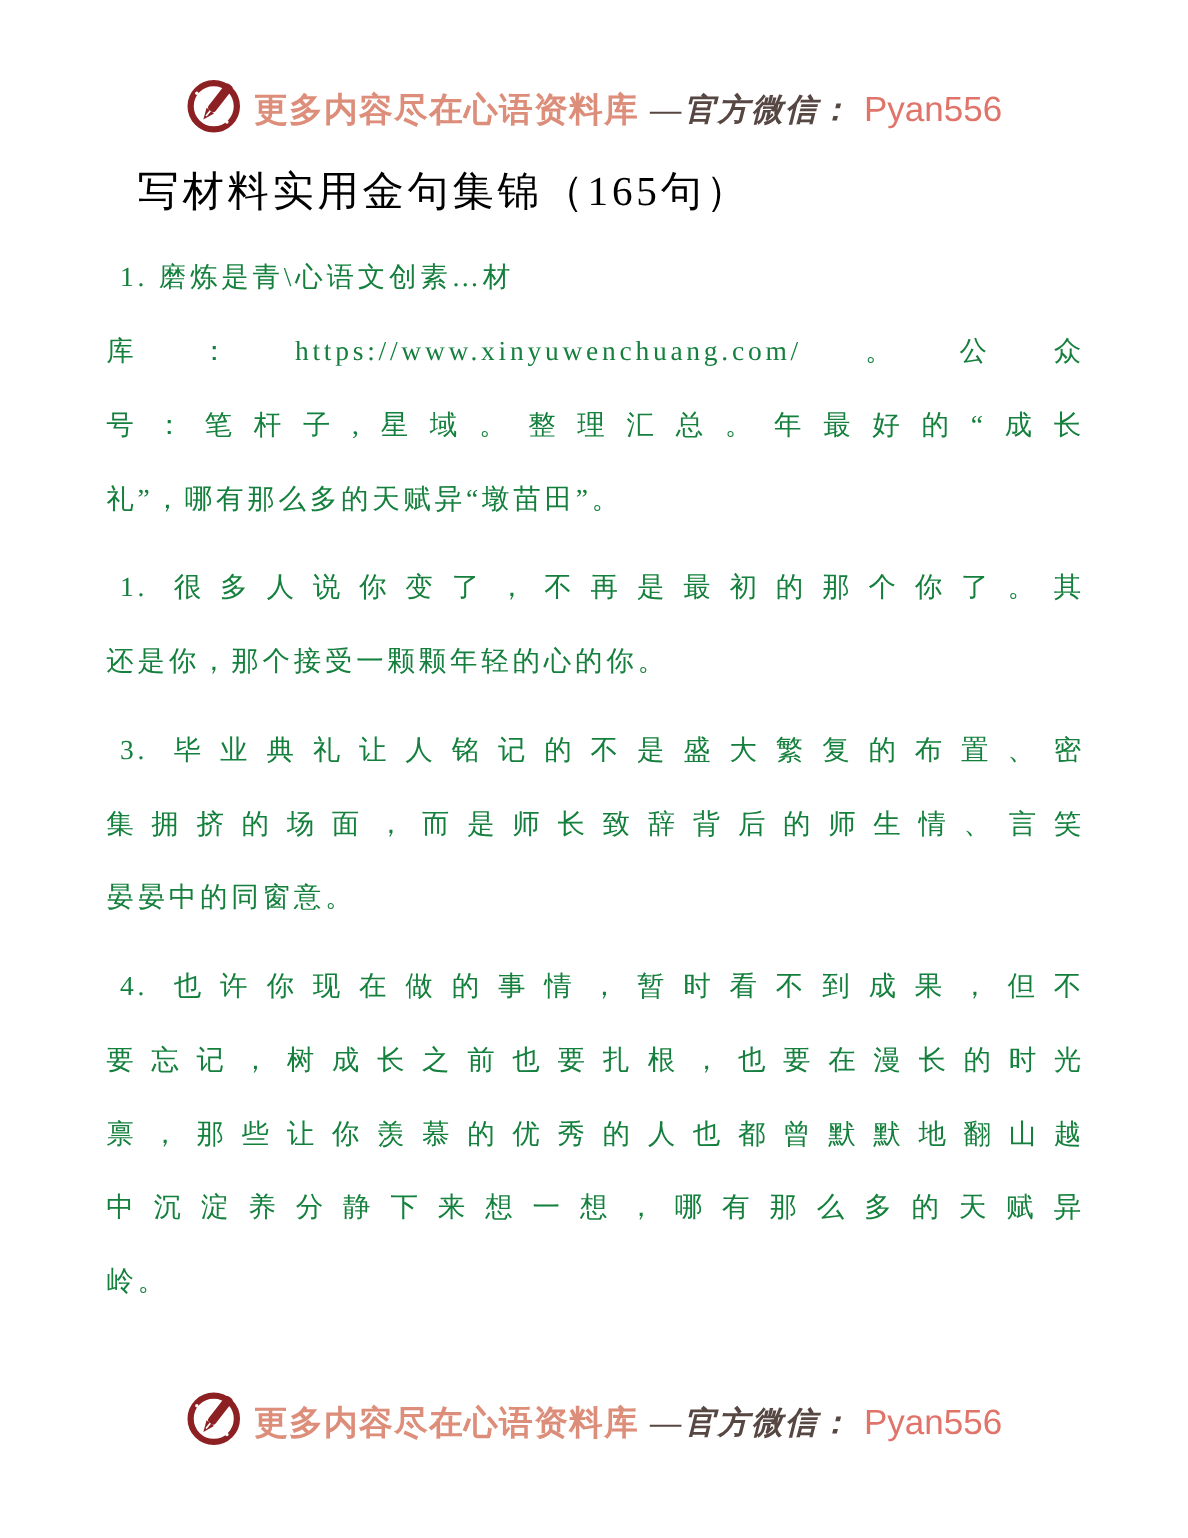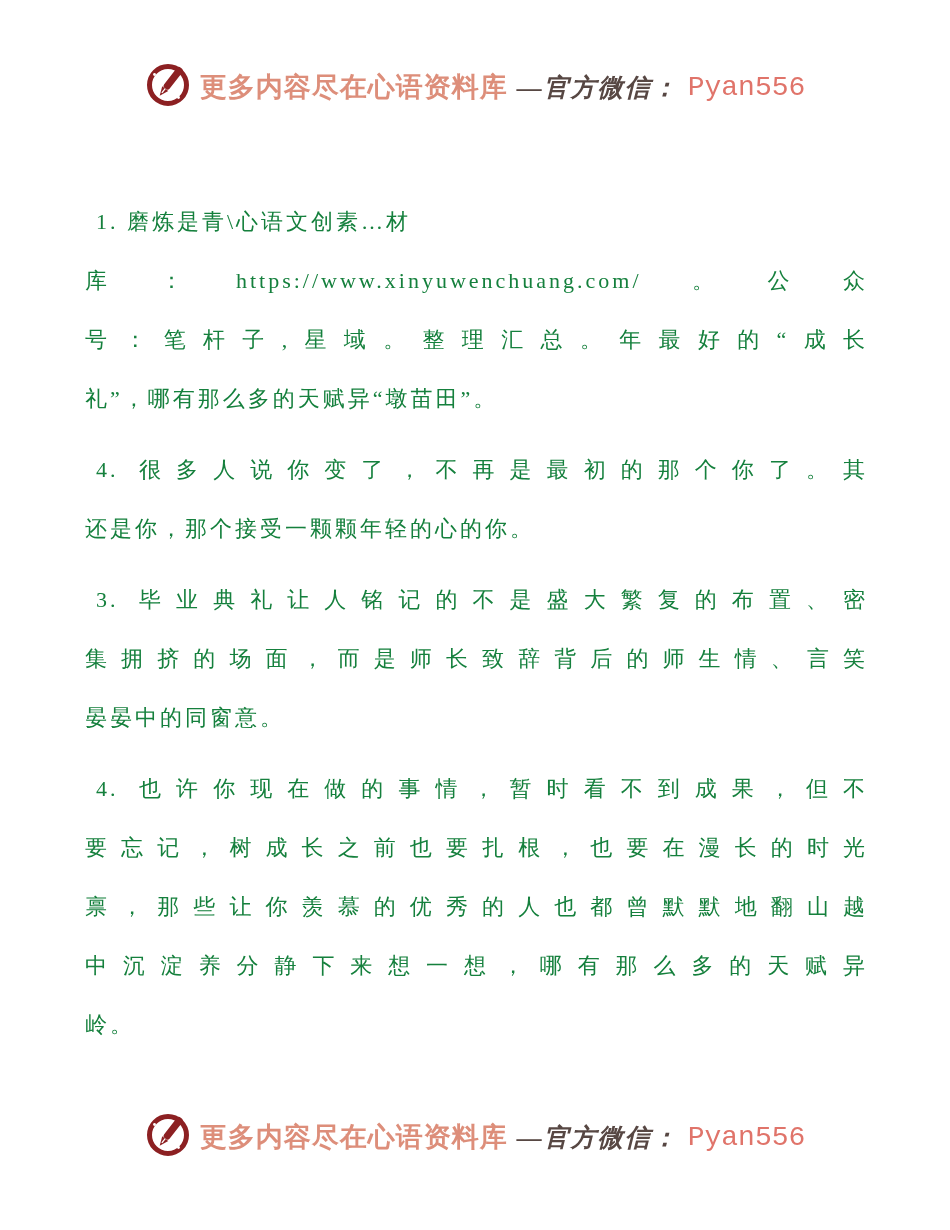--- a/index.html
+++ b/index.html
@@ -36,21 +36,21 @@
     font-size: 25px;
     font-weight: 600;
     font-style: italic;
     letter-spacing: 2px;
     color: #574743;
     white-space: nowrap;
   }
   .wm-id {
     font-size: 28px;
     color: #e0746a;
-    font-family: Liberation Mono, monospace;
+    font-family: Liberation Sans, sans-serif;
     white-space: nowrap;
   }
 
   
   .doc-title {
     position: absolute;
     left: 110px;
     top: 131px;
     font-size: 33px;
     letter-spacing: 3px;
@@ -93,32 +93,33 @@
         </g>
         <circle cx="9.5" cy="12.5" r="1.4" fill="#ffffff"></circle>
         <circle cx="33.5" cy="35.5" r="1.4" fill="#ffffff"></circle>
       </svg>
     </span>
     <span class="wm-brand">更多内容尽在心语资料库</span>
     <span class="wm-label">—官方微信：</span>
     <span class="wm-id">Pyan556</span>
   </div>
 
+  <div class="doc-title">写材料实用金句集锦（165句）</div>
 
   <div class="content">
 
     <div class="para">
       <div class="line indent">1. 磨炼是青\心语文创素…材</div>
       <div class="line fill">库：https://www.xinyuwenchuang.com/。公众</div>
       <div class="line fill">号：笔杆子,星域。整理汇总。年最好的“成长</div>
       <div class="line">礼”，哪有那么多的天赋异“墩苗田”。</div>
     </div>
 
     <div class="para">
-      <div class="line fill indent">4. 很多人说你变了，不再是最初的那个你了。其</div>
+      <div class="line fill indent">1. 很多人说你变了，不再是最初的那个你了。其</div>
       <div class="line">还是你，那个接受一颗颗年轻的心的你。</div>
     </div>
 
     <div class="para">
       <div class="line fill indent">3. 毕业典礼让人铭记的不是盛大繁复的布置、密</div>
       <div class="line fill">集拥挤的场面，而是师长致辞背后的师生情、言笑</div>
       <div class="line">晏晏中的同窗意。</div>
     </div>
 
     <div class="para">

